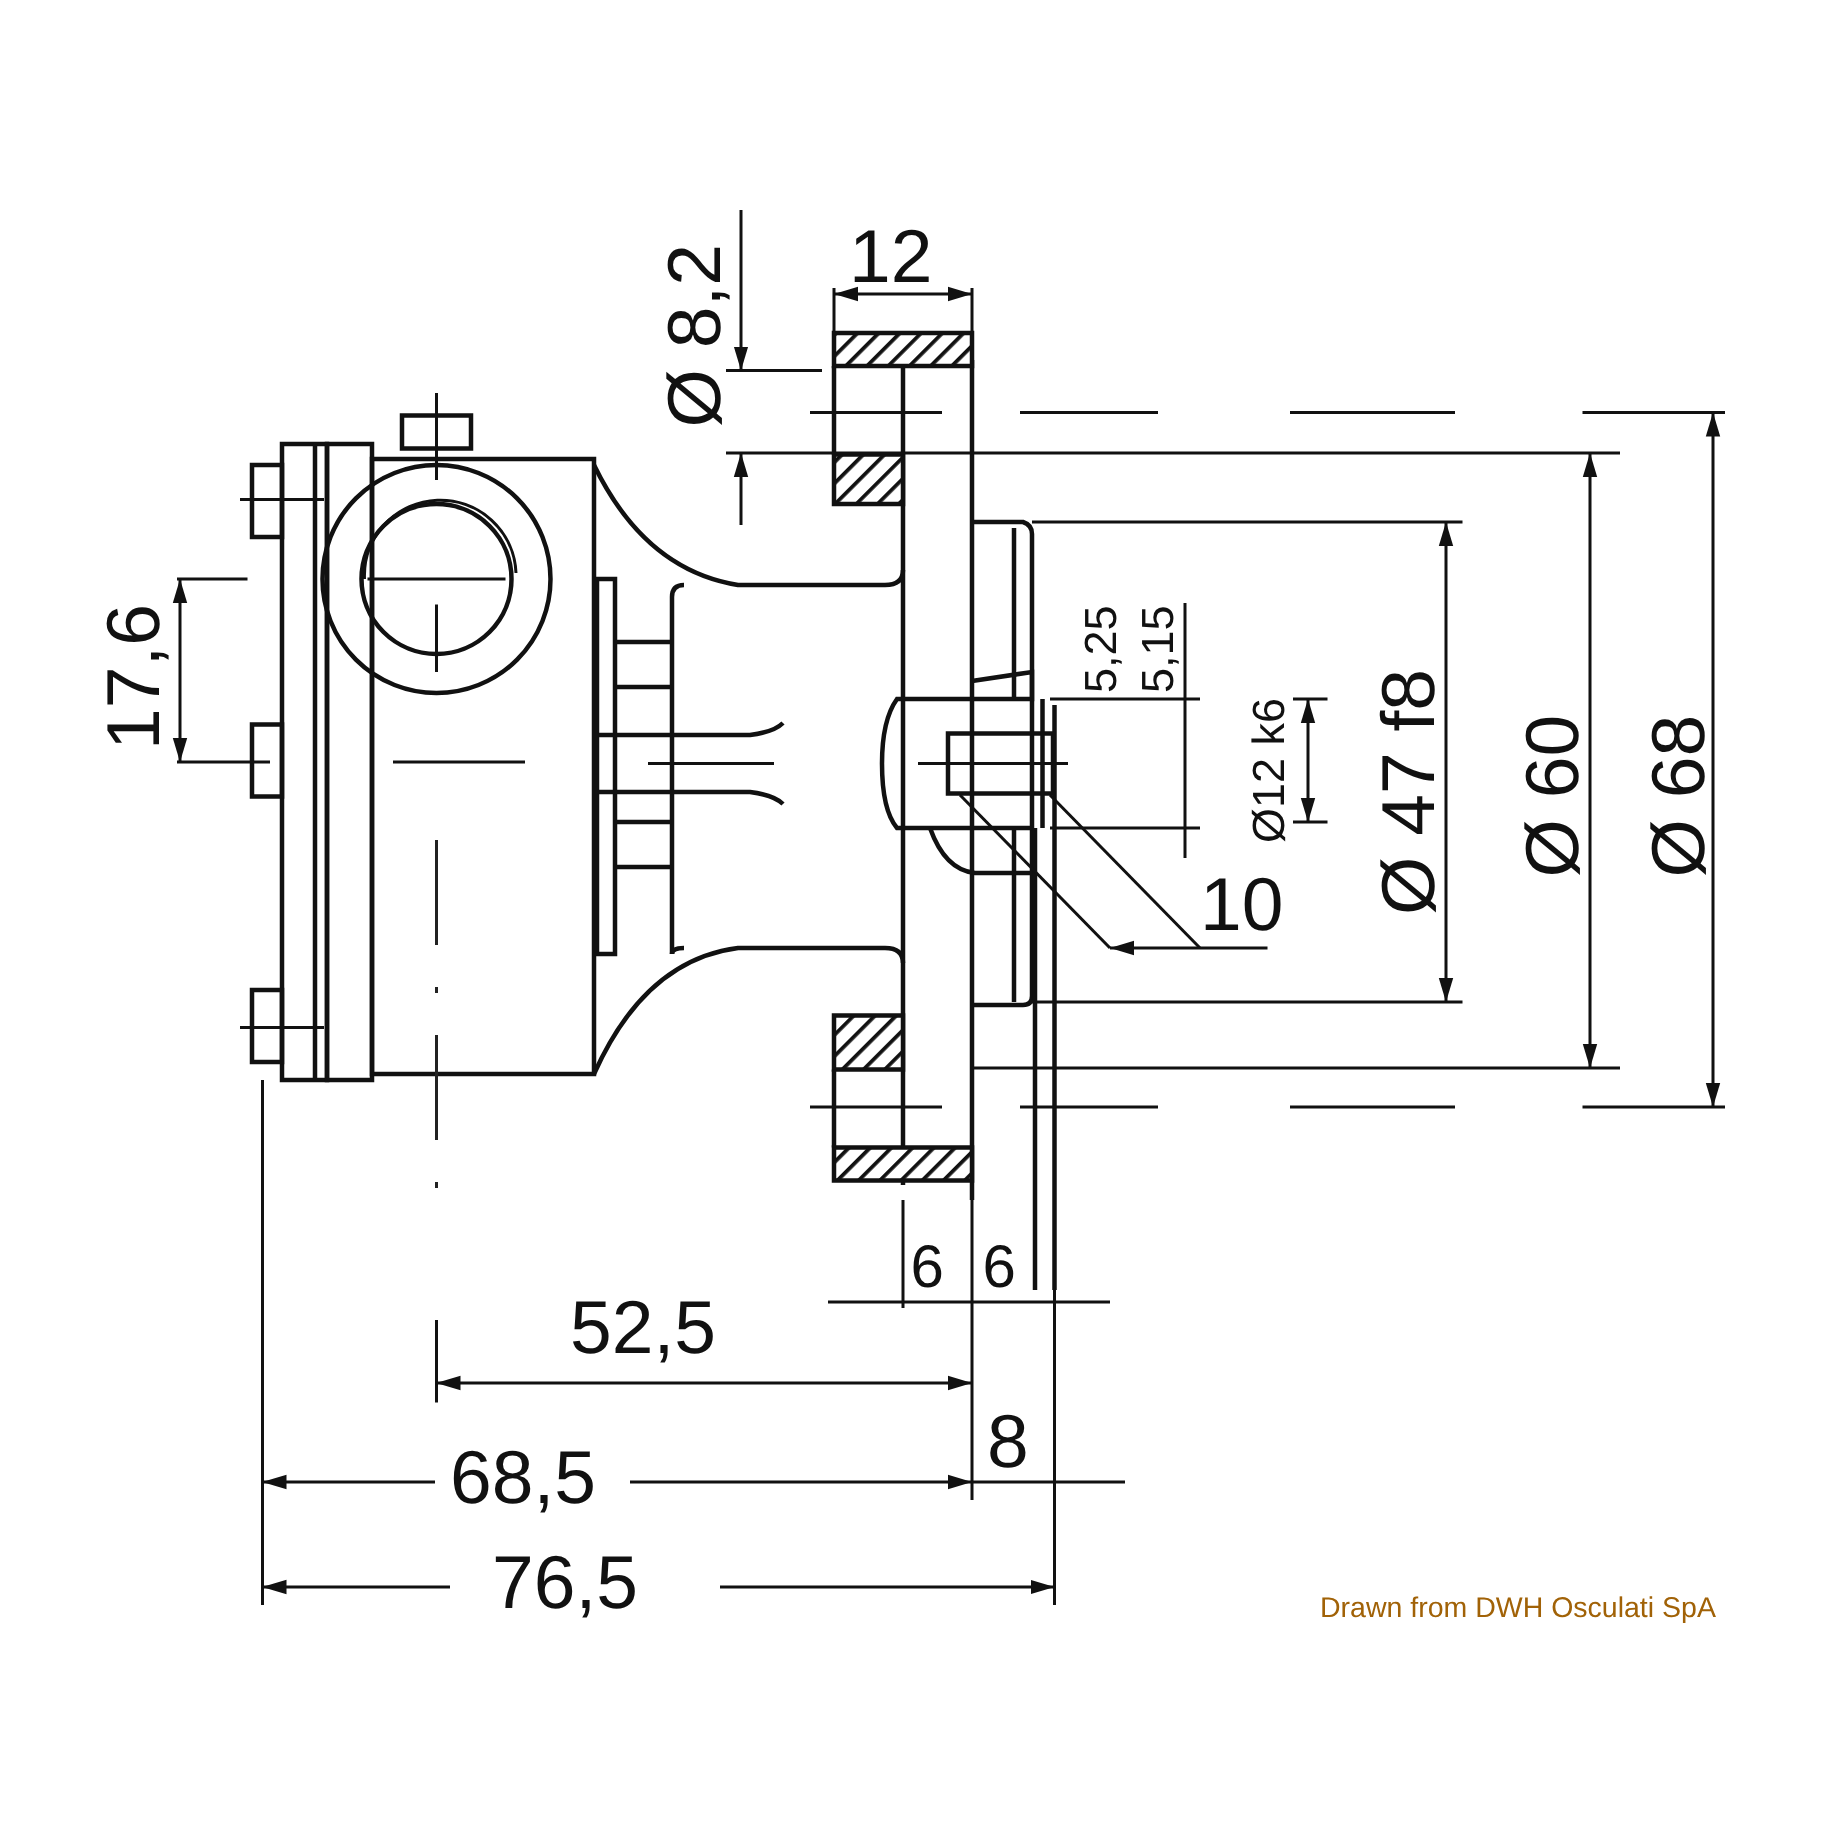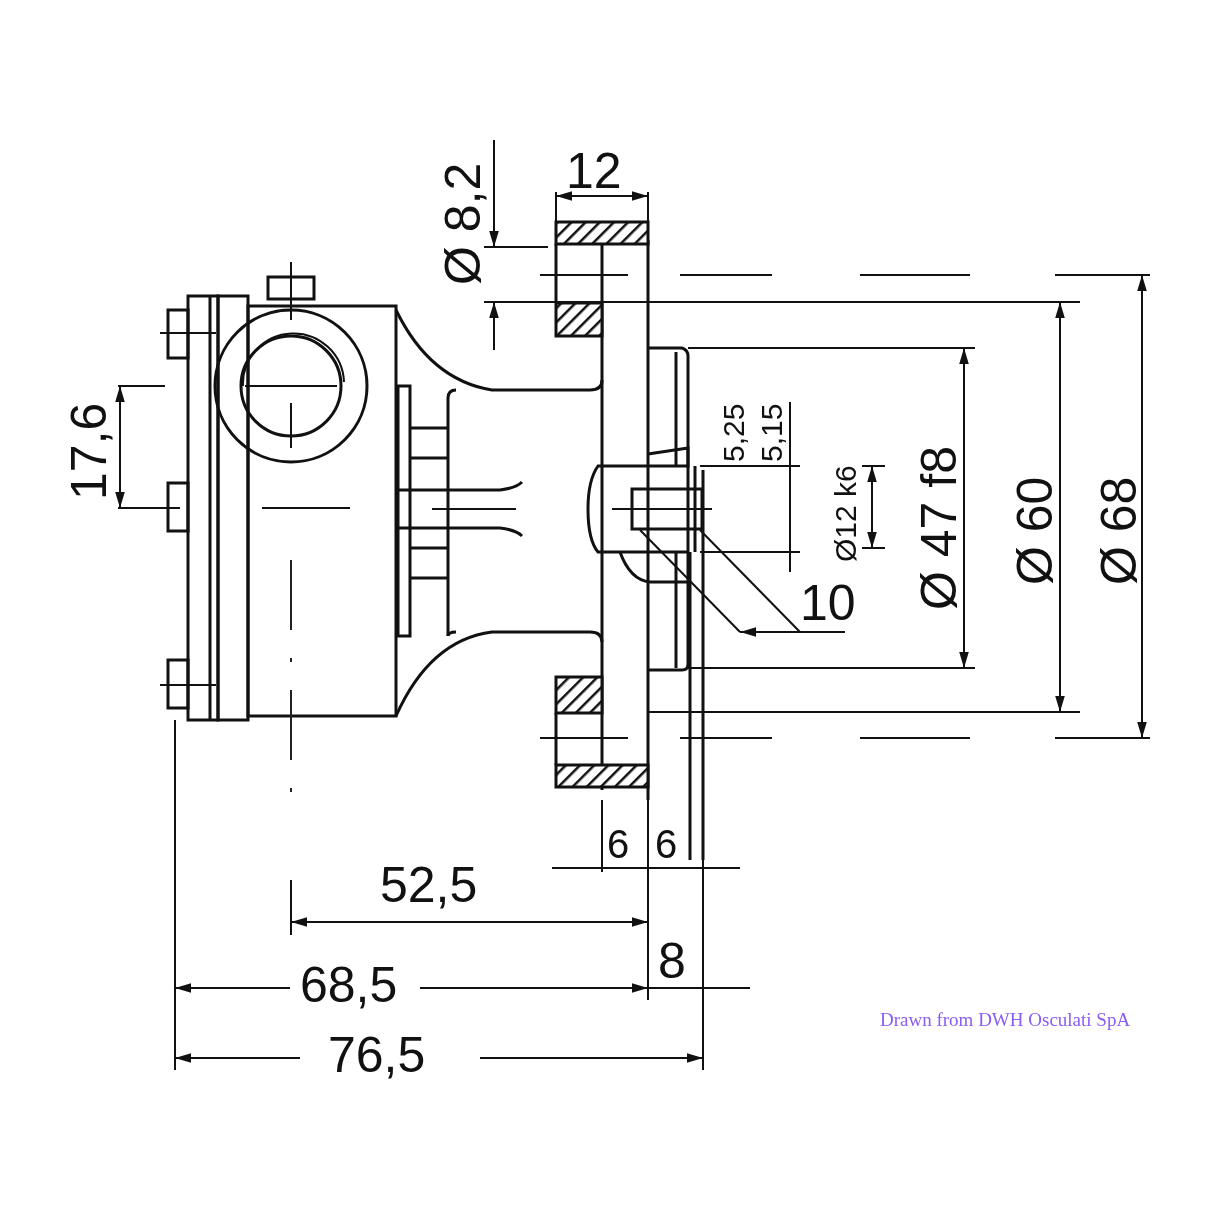--- a/index.html
+++ b/index.html
@@ -5,21 +5,21 @@
   html, body { margin:0; padding:0; background:#ffffff; }
   body { width:1214px; height:1214px; position:relative; overflow:hidden; font-family:"Liberation Sans", sans-serif; }
   svg { position:absolute; left:0; top:0; }
   .ln { stroke:#111; stroke-width:3; fill:none; }
   .thin { stroke:#111; stroke-width:2; fill:none; }
   .dash { stroke:#222; stroke-width:2; fill:none; stroke-dasharray:70 28 4 28; }
   .dim { font-family:"Liberation Sans", sans-serif; fill:#111; }
   .big { font-size:50px; }
   .mid { font-size:40px; }
   .sm { font-size:30px; }
-  .credit { position:absolute; left:880px; top:1009px; font-size:19px; color:#8b5cf6; font-family:Liberation Serif, serif; }
+  .credit { position:absolute; left:880px; top:1062px; font-size:19px; color:#a16207; font-family:Liberation Sans, sans-serif; }
 </style>
 </head>
 <body>
 
 <svg width="1214" height="1214" viewBox="0 0 1214 1214">
   <defs>
     <pattern id="hatch" patternUnits="userSpaceOnUse" width="10" height="10" patternTransform="rotate(45)">
       <rect width="10" height="10" fill="#fff"></rect>
       <line x1="0" y1="0" x2="0" y2="10" stroke="#111" stroke-width="5"></line>
     </pattern>

